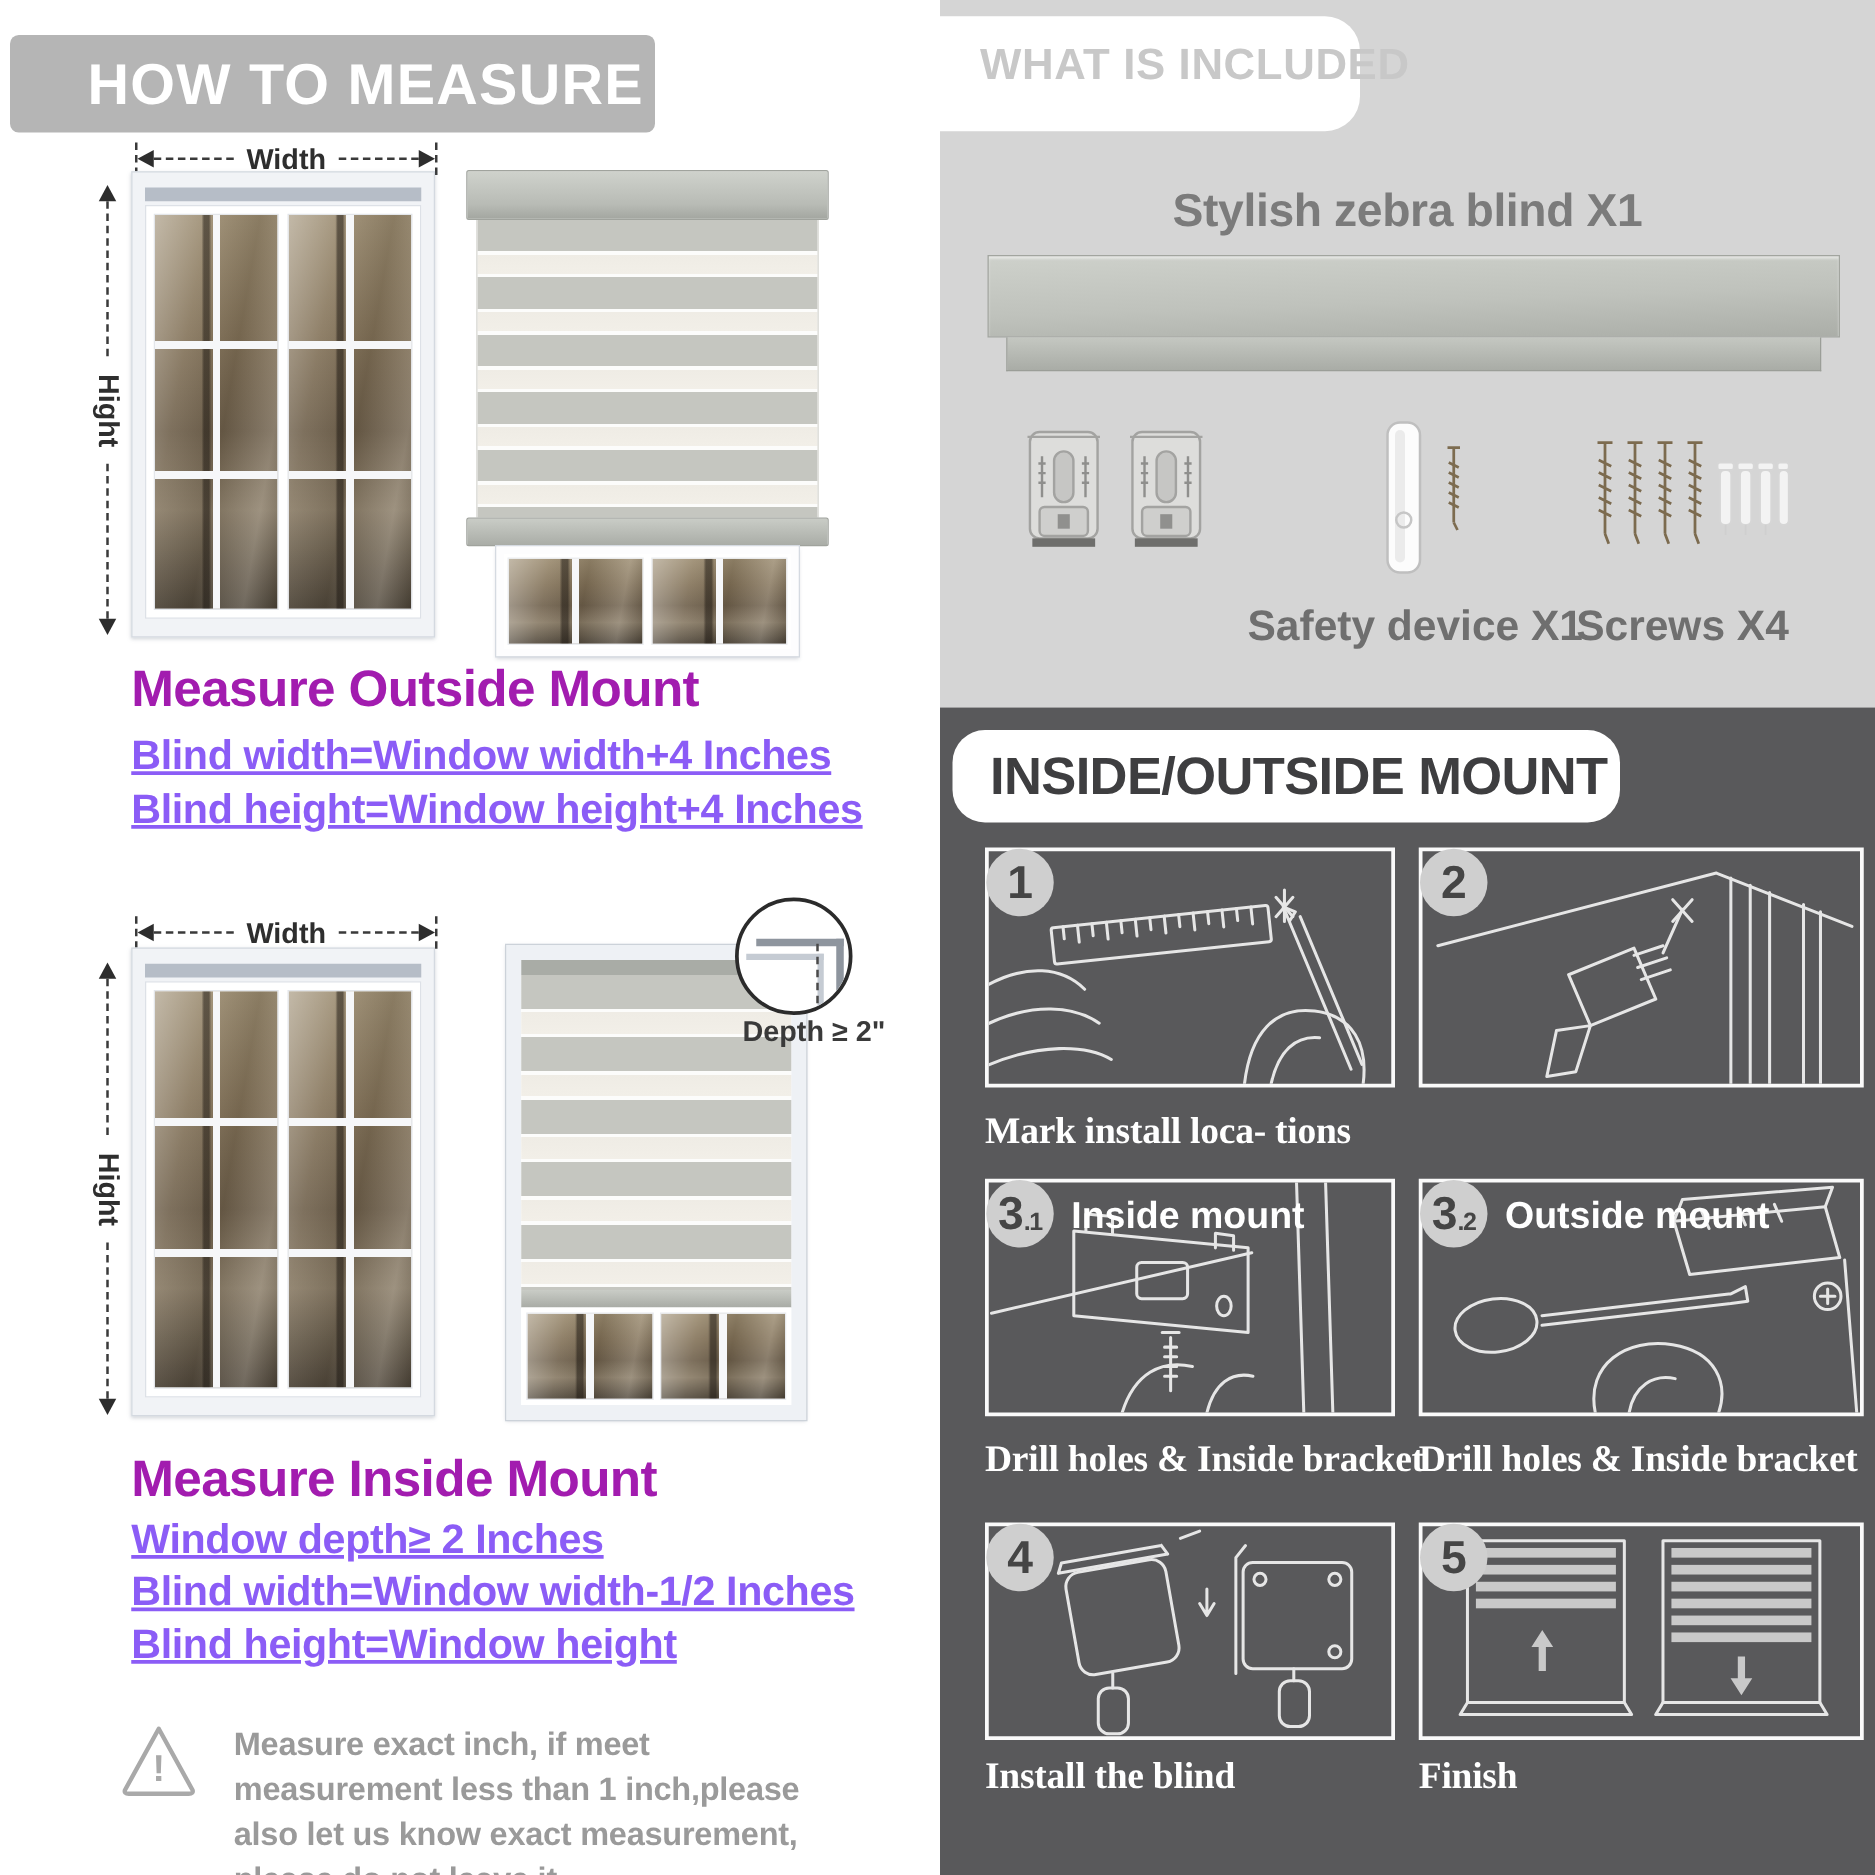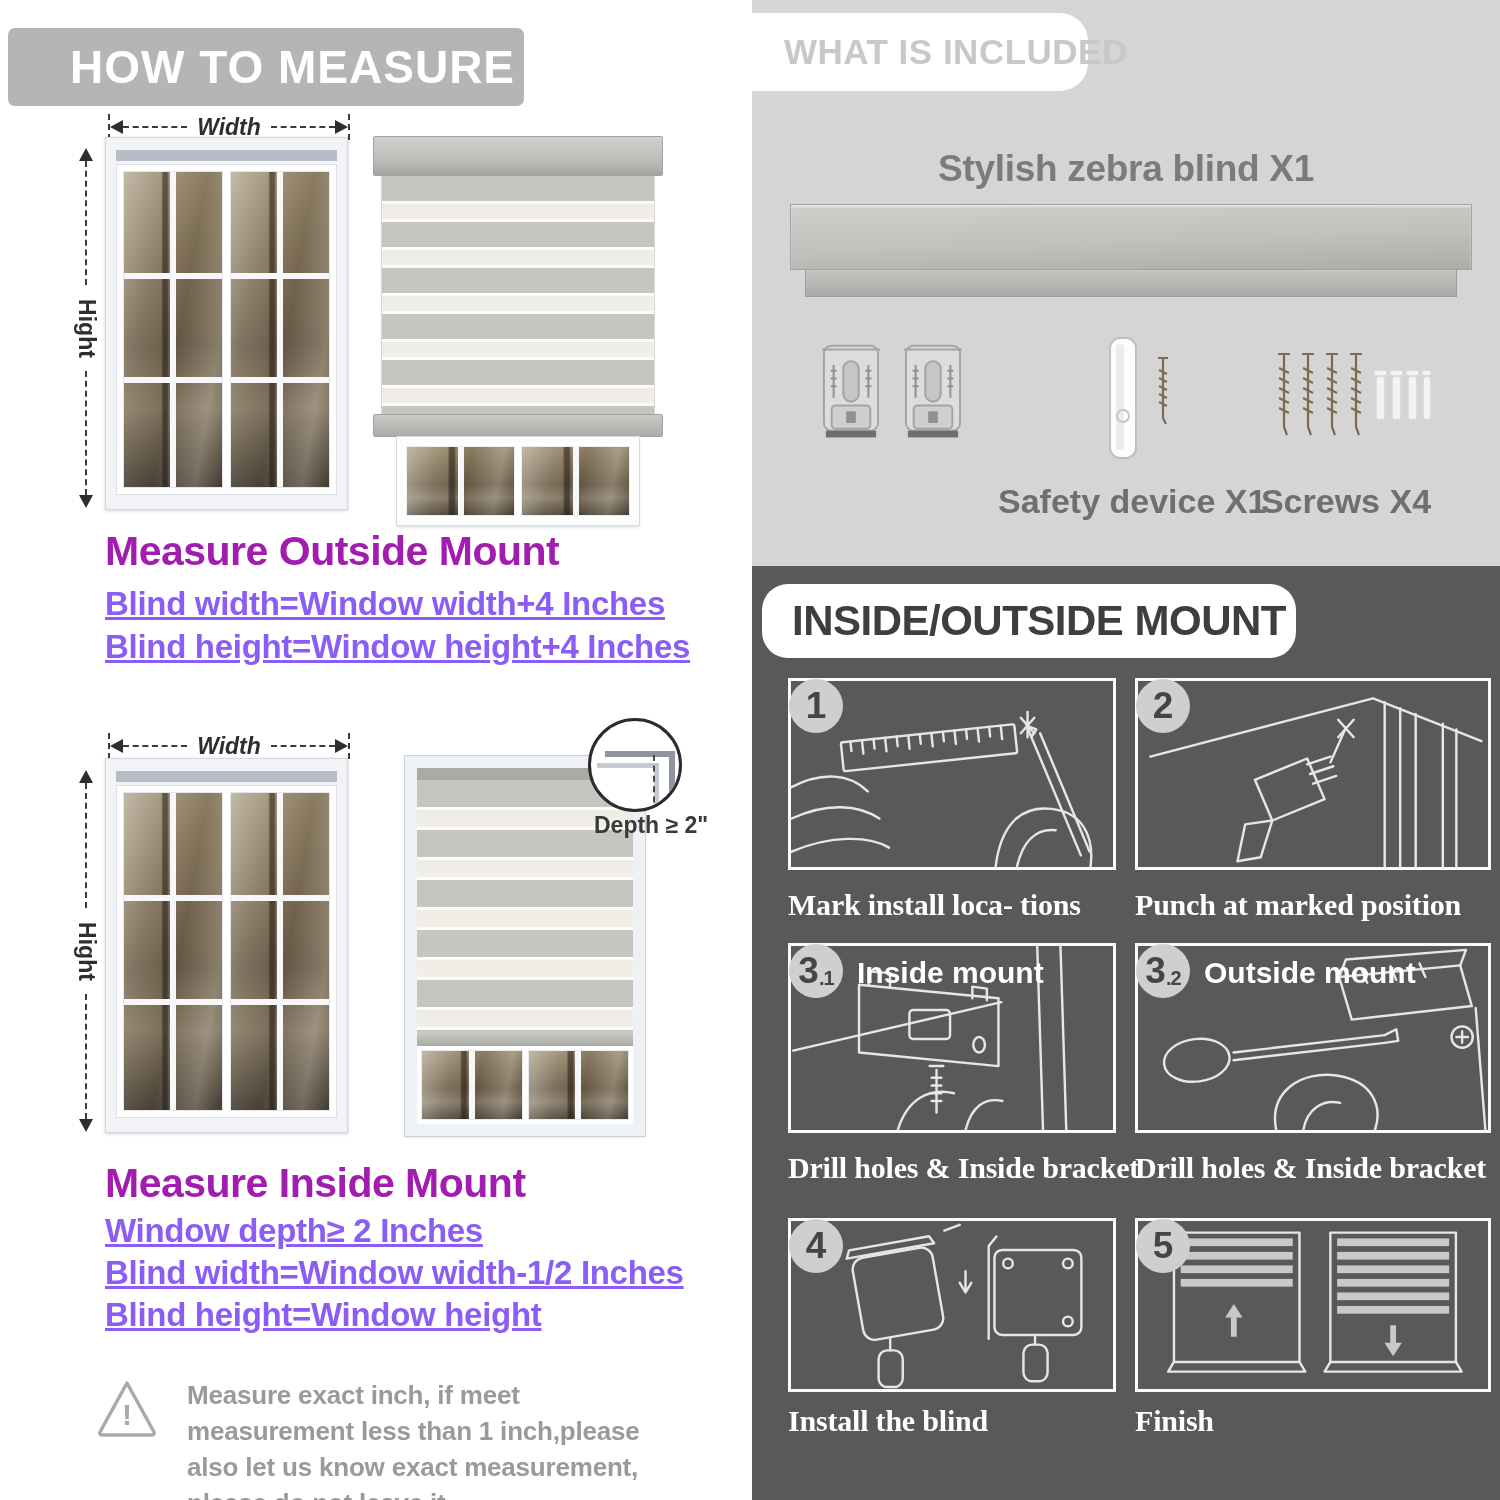--- a/index.html
+++ b/index.html
@@ -24,21 +24,21 @@
   h2.sec-head {
     position:absolute; left:105px; color:#a21caf;
     font-size:41px; font-weight:bold; white-space:nowrap; letter-spacing:-0.5px;
   }
   p.sec-line {
     position:absolute; left:105px; color:#8b5cf6;
     font-size:33px; font-weight:bold; white-space:nowrap; letter-spacing:-0.3px;text-decoration:underline;
   }
 
   
-  .dim-w { position:absolute; height:30px; display:flex; align-items:center;font-style:italic; }
+  .dim-w { position:absolute; height:30px; display:flex; align-items:center; }
   .dim-w::before, .dim-w::after { content:""; width:0; height:26px; border-left:2px dashed #3a3a3a; }
   .dim-w .dash { flex:1; height:0; border-top:2px dashed #3a3a3a; }
   .arr { width:0; height:0; border-top:7px solid transparent; border-bottom:7px solid transparent; }
   .arr.l { border-right:13px solid #2d2d2d; }
   .arr.r { border-left:13px solid #2d2d2d; }
   .dim-w .lbl { padding:0 10px; font-size:23px; font-weight:bold; color:#2e2e2e; }
 
   .dim-v { position:absolute; width:28px; display:flex; flex-direction:column; align-items:center; }
   .dim-v .dashv { flex:1; width:0; border-left:2px dashed #3a3a3a; }
   .arrv { width:0; height:0; border-left:7px solid transparent; border-right:7px solid transparent; }
@@ -112,21 +112,21 @@
 
   .warn-row { position:absolute; left:95px; top:1378px; width:560px; display:flex; gap:28px; }
   .warn-tri { flex:0 0 64px; }
   .warn-text { color:#9a9a9a; font-size:26px; font-weight:bold; line-height:1.38; letter-spacing:-0.2px; }
 
   
   .right-half { position:absolute; left:752px; top:0; width:748px; height:1500px; }
 
   .included-panel { position:absolute; left:0; top:0; width:748px; height:566px; background:#d5d5d5; }
   .pill-white-light {
-    position:absolute; left:0; top:13px; width:336px; height:78px;
+    position:absolute; left:0; top:13px; width:336px; height:92px;
     background:#ffffff; border-radius:0 28px 28px 0;
     color:#c8c8c8; font-weight:bold; font-size:35px; line-height:78px;
     padding-left:32px; letter-spacing:0.5px; white-space:nowrap;
   }
   .blind-title { position:absolute; left:0; top:148px; width:748px; text-align:center; color:#7b7b7b; font-size:37px; font-weight:bold; letter-spacing:-0.3px; }
   .headrail { position:absolute; left:38px; top:204px; width:682px; }
   .hr-main { height:66px; background:linear-gradient(178deg,#ced1cb 0%,#bfc2bc 55%,#abaea8 100%); border:1px solid #a2a59f; box-shadow:inset 0 2px 2px rgba(255,255,255,0.5); }
   .hr-lip { height:27px; margin:0 15px; background:linear-gradient(180deg,#c4c7c1 0%,#a9aca6 100%); border:1px solid #9b9e98; border-top:none; }
 
   .inc-item-icons { position:absolute; display:flex; align-items:flex-start; }
@@ -387,21 +387,20 @@
           <path d="M10 78 L240 18 M240 18 L352 62"></path>
           <path d="M252 22 L252 192 M268 28 L268 192 M284 34 L284 192 M312 44 L312 192 M326 50 L326 192"></path>
           <path d="M118 102 L172 80 L190 122 L136 144 Z"></path>
           <path d="M136 144 L124 182 L100 186 L108 148 Z"></path>
           <path d="M172 86 L196 78 M175 96 L199 88 M178 106 L202 98"></path>
           <path d="M196 84 L212 48"></path>
           <path d="M204 40 l16 18 M220 40 l-16 18"></path>
         </g>
       </svg>
     </div>
-    <div class="caption" style="left:383px; top:322px;">Punch at  marked position</div>
 
     <div class="step-panel" style="left:36px; top:377px; width:328px; height:190px;">
       <div class="badge">
           <span>3</span>
           <span class="sub">.1</span>
         </div>
       <span class="step-title">Inside mount</span>
       <svg class="art" viewBox="0 0 328 190">
         <g stroke="#e6e6e6" stroke-width="2.5" fill="none" stroke-linecap="round" stroke-linejoin="round">
           <path d="M0 108 L215 58"></path>

